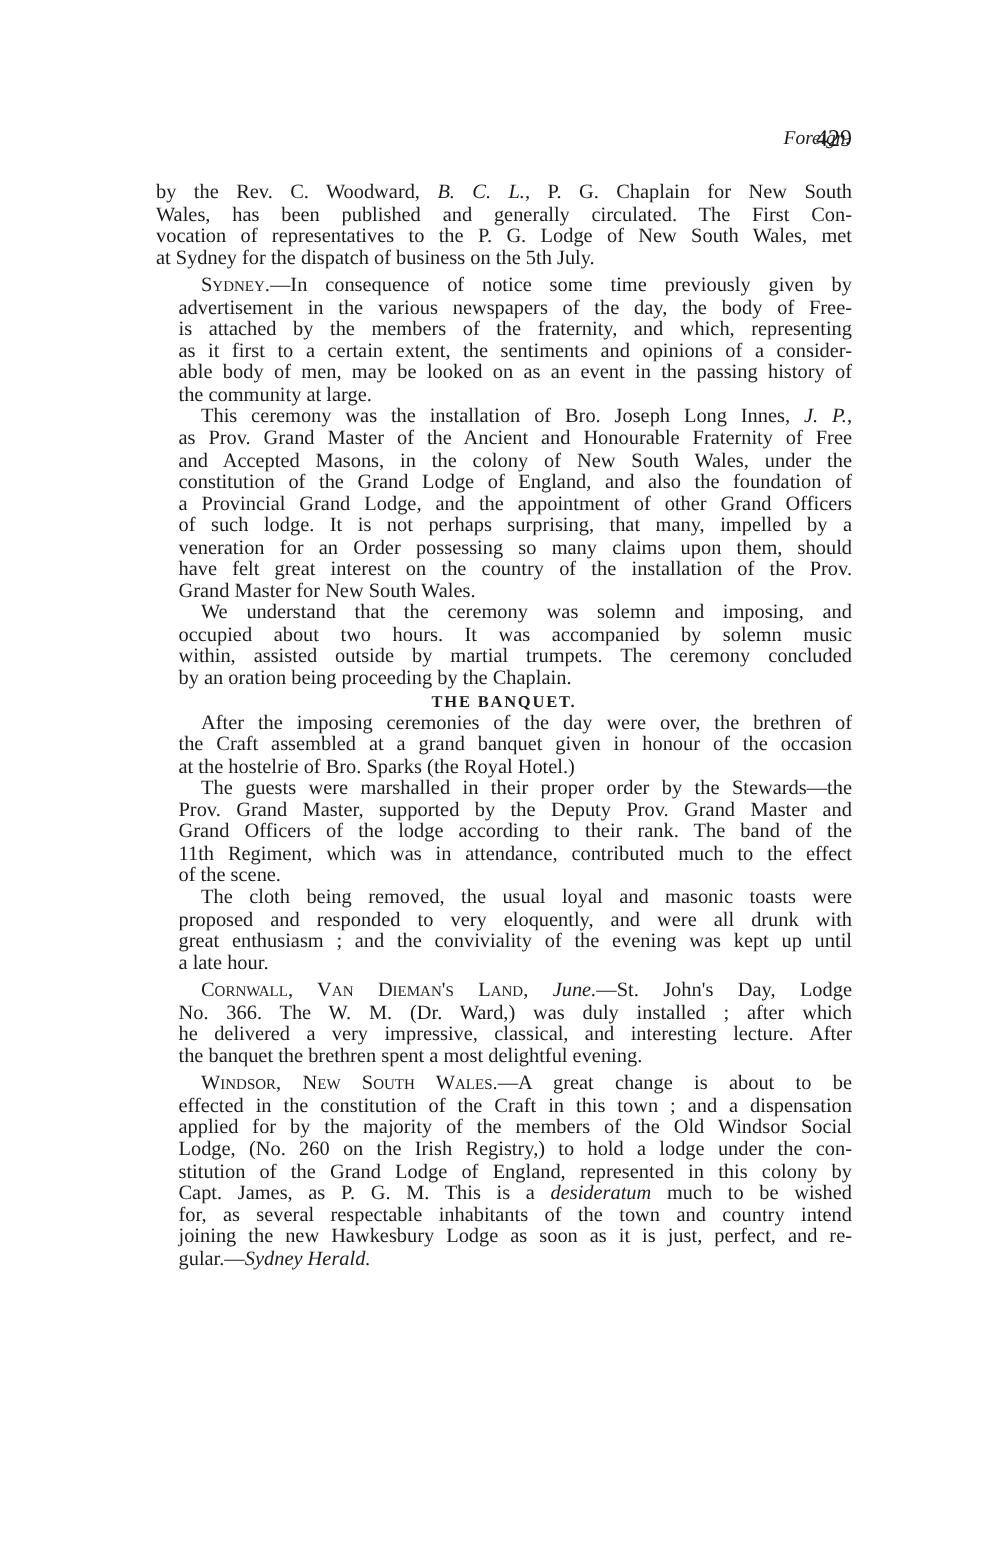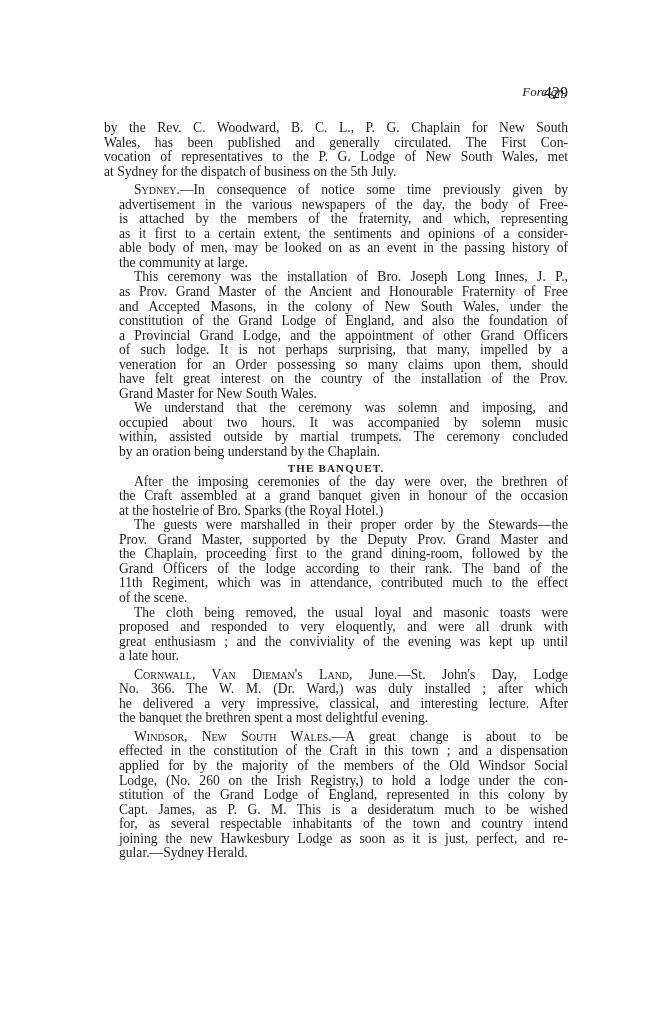--- a/index.html
+++ b/index.html
@@ -20,21 +20,21 @@
   }
   .text-block {
     position: absolute; left: 104px; top: 121px; width: 464px;
     font-size: 13.6px; line-height: 14.55px;
     text-align: justify; hyphens: none;
   }
   .para { margin: 0; text-indent: 15px; }
   .para.first { text-indent: 0; }
   .para.gap { margin-top: 4px; }
   .sc { font-variant: small-caps; }
-  .it { }
+  .it { font-style: italic; }
   .section-heading {
     text-align: center; font-size: 11px; letter-spacing: 1.2px;
     margin: 2px 0 1px 0; line-height: 12px; font-weight: bold;
   }
   .line { display: block; text-align: justify; text-align-last: justify; white-space: nowrap; }
   .line.last { text-align-last: left; }
 </style>
 </head>
 <body>
 
@@ -66,32 +66,31 @@
       <span class="line"><span>a Provincial Grand Lodge, and the appointment of other Grand Officers</span></span>
       <span class="line"><span>of such lodge.  It is not perhaps surprising, that many, impelled by a</span></span>
       <span class="line"><span>veneration for an Order possessing so many claims upon them, should</span></span>
       <span class="line"><span>have felt great interest on the country of the installation of the Prov.</span></span>
       <span class="line last"><span>Grand Master for New South Wales.</span></span>
     </div>
     <div class="para">
       <span class="line" style="padding-left: 15px;"><span>We understand that the ceremony was solemn and imposing, and</span></span>
       <span class="line"><span>occupied about two hours.  It was accompanied by solemn music</span></span>
       <span class="line"><span>within, assisted outside by martial trumpets.  The ceremony concluded</span></span>
-      <span class="line last"><span>by an oration being understand by the Chaplain.</span></span>
+      <span class="line last"><span>by an oration being proceeding by the Chaplain.</span></span>
     </div>
     <div class="section-heading">THE BANQUET.</div>
     <div class="para">
       <span class="line" style="padding-left: 15px;"><span>After the imposing ceremonies of the day were over, the brethren of</span></span>
       <span class="line"><span>the Craft assembled at a grand banquet given in honour of the occasion</span></span>
       <span class="line last"><span>at the hostelrie of Bro. Sparks (the Royal Hotel.)</span></span>
     </div>
     <div class="para">
       <span class="line" style="padding-left: 15px;"><span>The guests were marshalled in their proper order by the Stewards—the</span></span>
       <span class="line"><span>Prov. Grand Master, supported by the Deputy Prov. Grand Master and</span></span>
-      <span class="line"><span>the Chaplain, proceeding first to the grand dining-room, followed by the</span></span>
       <span class="line"><span>Grand Officers of the lodge according to their rank.  The band of the</span></span>
       <span class="line"><span>11th Regiment, which was in attendance, contributed much to the effect</span></span>
       <span class="line last"><span>of the scene.</span></span>
     </div>
     <div class="para">
       <span class="line" style="padding-left: 15px;"><span>The cloth being removed, the usual loyal and masonic toasts were</span></span>
       <span class="line"><span>proposed and responded to very eloquently, and were all drunk with</span></span>
       <span class="line"><span>great enthusiasm ; and the conviviality of the evening was kept up until</span></span>
       <span class="line last"><span>a late hour.</span></span>
     </div>

